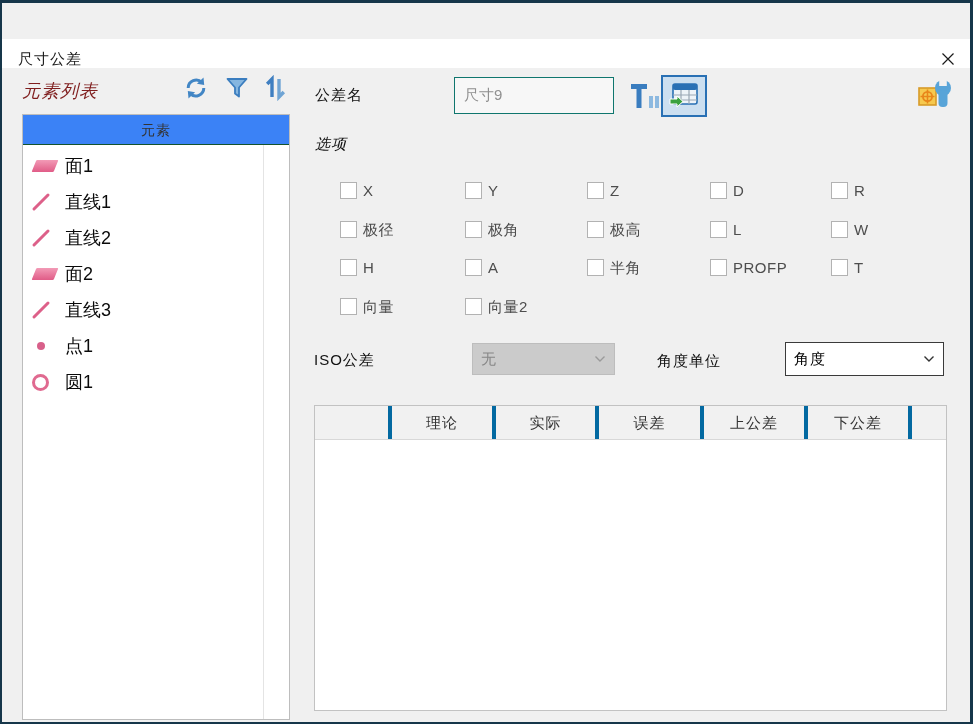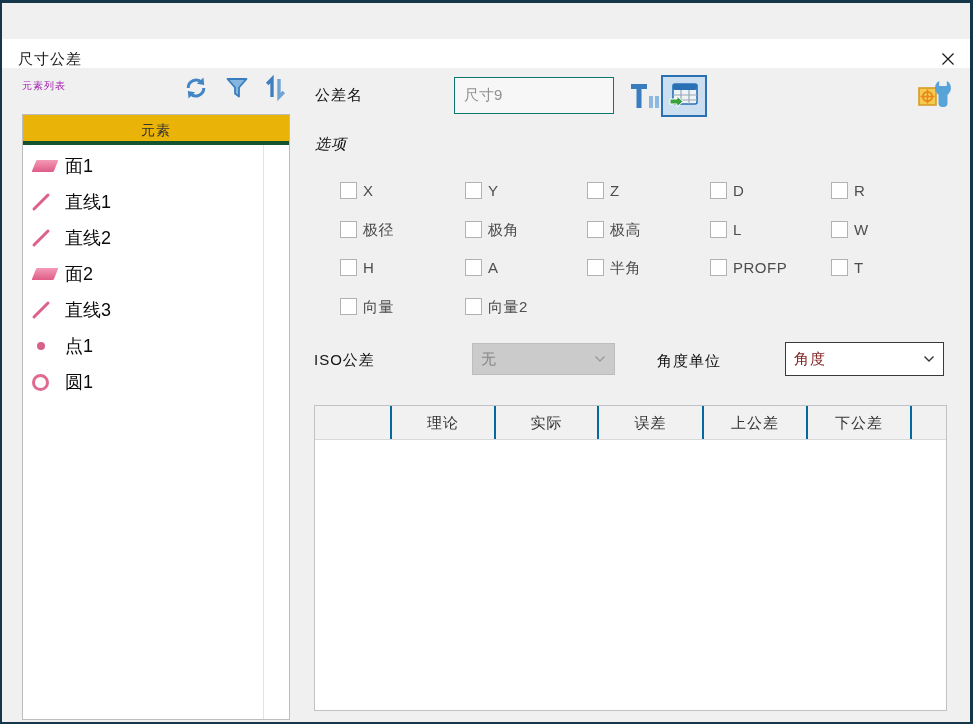--- a/index.html
+++ b/index.html
@@ -19,36 +19,36 @@
     position:absolute; left:16px; top:0; line-height:39px;
     font-size:15px; color:#1a1a1a; letter-spacing:1px;
   }
   .close-btn{
     position:absolute; right:10px; top:8px; width:24px; height:24px;
     display:flex; align-items:center; justify-content:center; cursor:pointer;
   }
 
   
   .left-title{
-    position:absolute; left:20px; top:76px; font-size:10px; color:#a21caf; letter-spacing:1px;
+    position:absolute; left:20px; top:76px; font-size:18px; color:#7f1d1d; letter-spacing:1px;font-style:italic;
   }
   .lp-icon{ position:absolute; top:72px; width:26px; height:26px; cursor:pointer; }
   .lp-refresh{ left:181px; }
   .lp-filter{ left:222px; }
   .lp-sort{ left:260px; }
 
   .element-table{
     position:absolute; left:20px; top:111px; width:268px; height:606px;
     background:#ffffff; border:1px solid #bdbdbd;
   }
   .element-table .col-divider{
     position:absolute; top:0; bottom:0; left:240px; width:1px; background:#e4e4e4;
   }
   .el-header{
-    position:relative; height:30px; background:#eab308; border-bottom:4px solid #14532d;
+    position:relative; height:30px; background:#3b82f6; border-bottom:1px solid #14532d;
     font-size:14px; color:#333; text-align:center; line-height:30px; letter-spacing:1px;
   }
   .el-rows{ padding-top:3px; }
   .el-row{
     position:relative; height:36px; display:flex; align-items:center; padding-left:8px; cursor:pointer;
   }
   .el-icon{ width:28px; display:flex; align-items:center; justify-content:flex-start; }
   .icon-plane{
     width:22px; height:12px; transform:skewX(-22deg); margin-left:3px;
     background:linear-gradient(180deg,#f29ab6 0%,#e express 50%,#e05c87 100%);
@@ -94,35 +94,35 @@
   .combo{
     position:absolute; display:flex; align-items:center; justify-content:space-between;
     padding:0 8px; cursor:pointer;
   }
   .combo-iso{
     left:470px; top:340px; width:143px; height:32px;
     background:#cbcbcb; border:1px solid #bdbdbd; color:#878787; cursor:default;
   }
   .combo-angle{
     left:783px; top:339px; width:159px; height:34px;
-    background:#ffffff; border:1px solid #3a3a3a; color:#7f1d1d;
+    background:#ffffff; border:1px solid #3a3a3a; color:#000000;
   }
   .combo-text{ font-size:15px; letter-spacing:1px; }
 
   
   .result-table{
     position:absolute; left:312px; top:402px; width:633px; height:306px;
     background:#ffffff; border:1px solid #c2c2c2;
   }
   .rt-header{
     display:flex; height:34px; background:#f1f1f1; border-bottom:1px solid #d8d8d8;
   }
   .rt-cell{
     font-size:15px; color:#333; text-align:center; line-height:33px; letter-spacing:1px;
-    border-right:2px solid #0369a1; overflow:hidden;
+    border-right:4px solid #0369a1; overflow:hidden;
   }
   .rt-cell:last-child{ border-right:none; }
   .c0{ width:77px; } .c1{ width:104px; } .c2{ width:103px; } .c3{ width:105px; }
   .c4{ width:104px; } .c5{ width:104px; } .c6{ flex:1; }
 </style>
 </head>
 <body>
 
 <div class="window">
 

